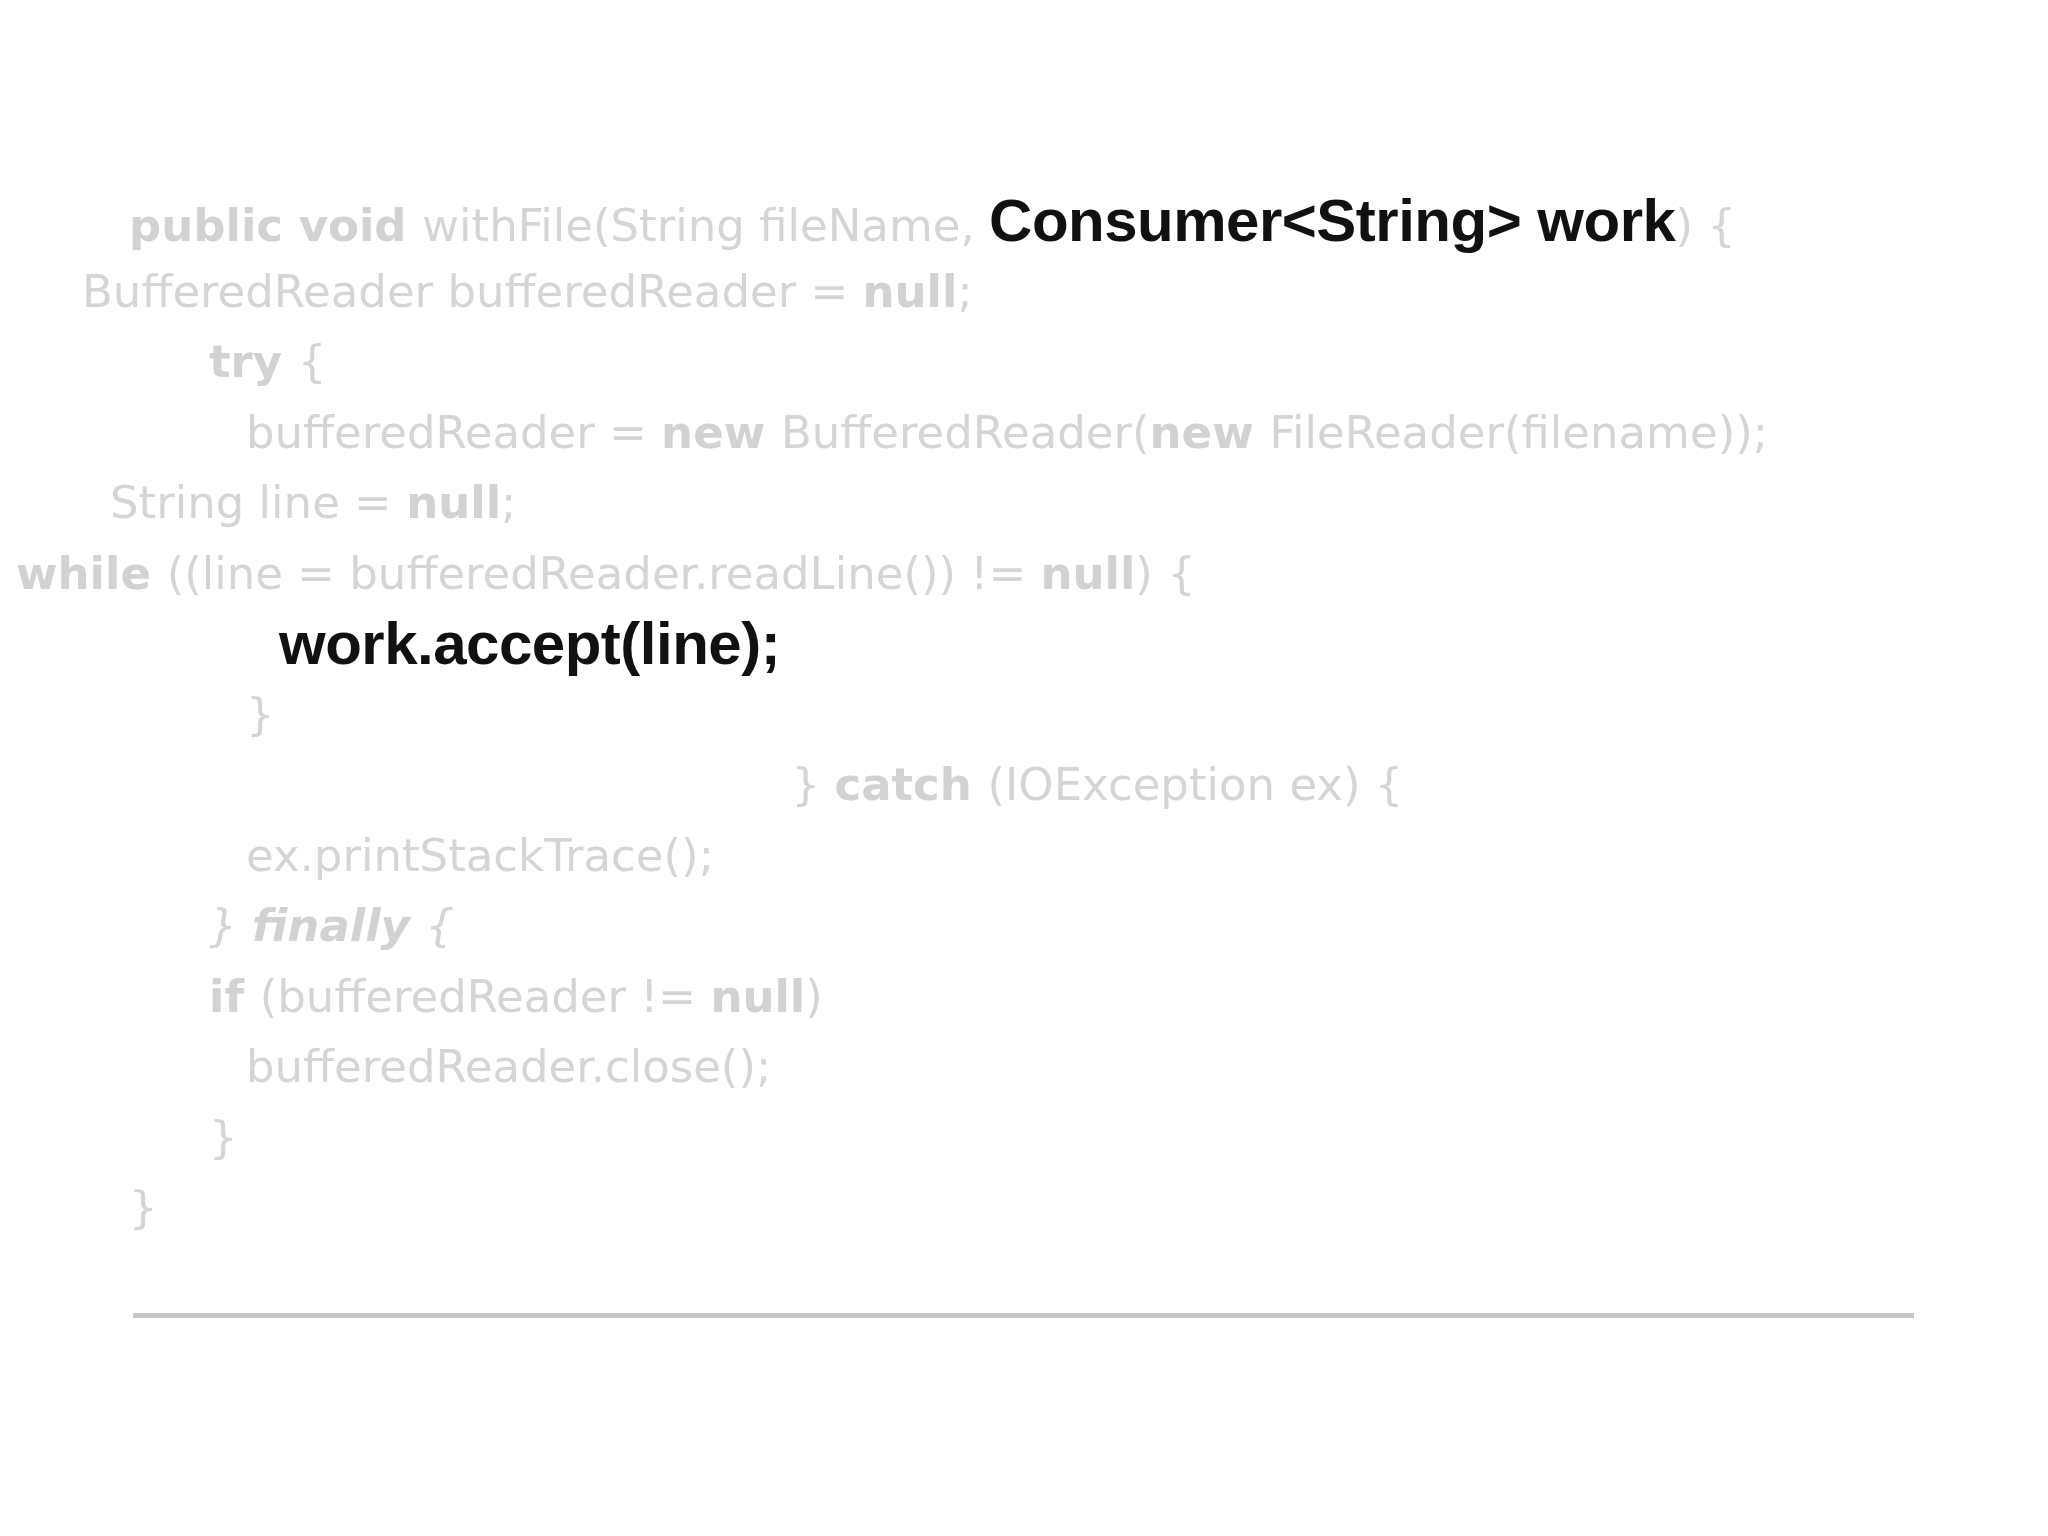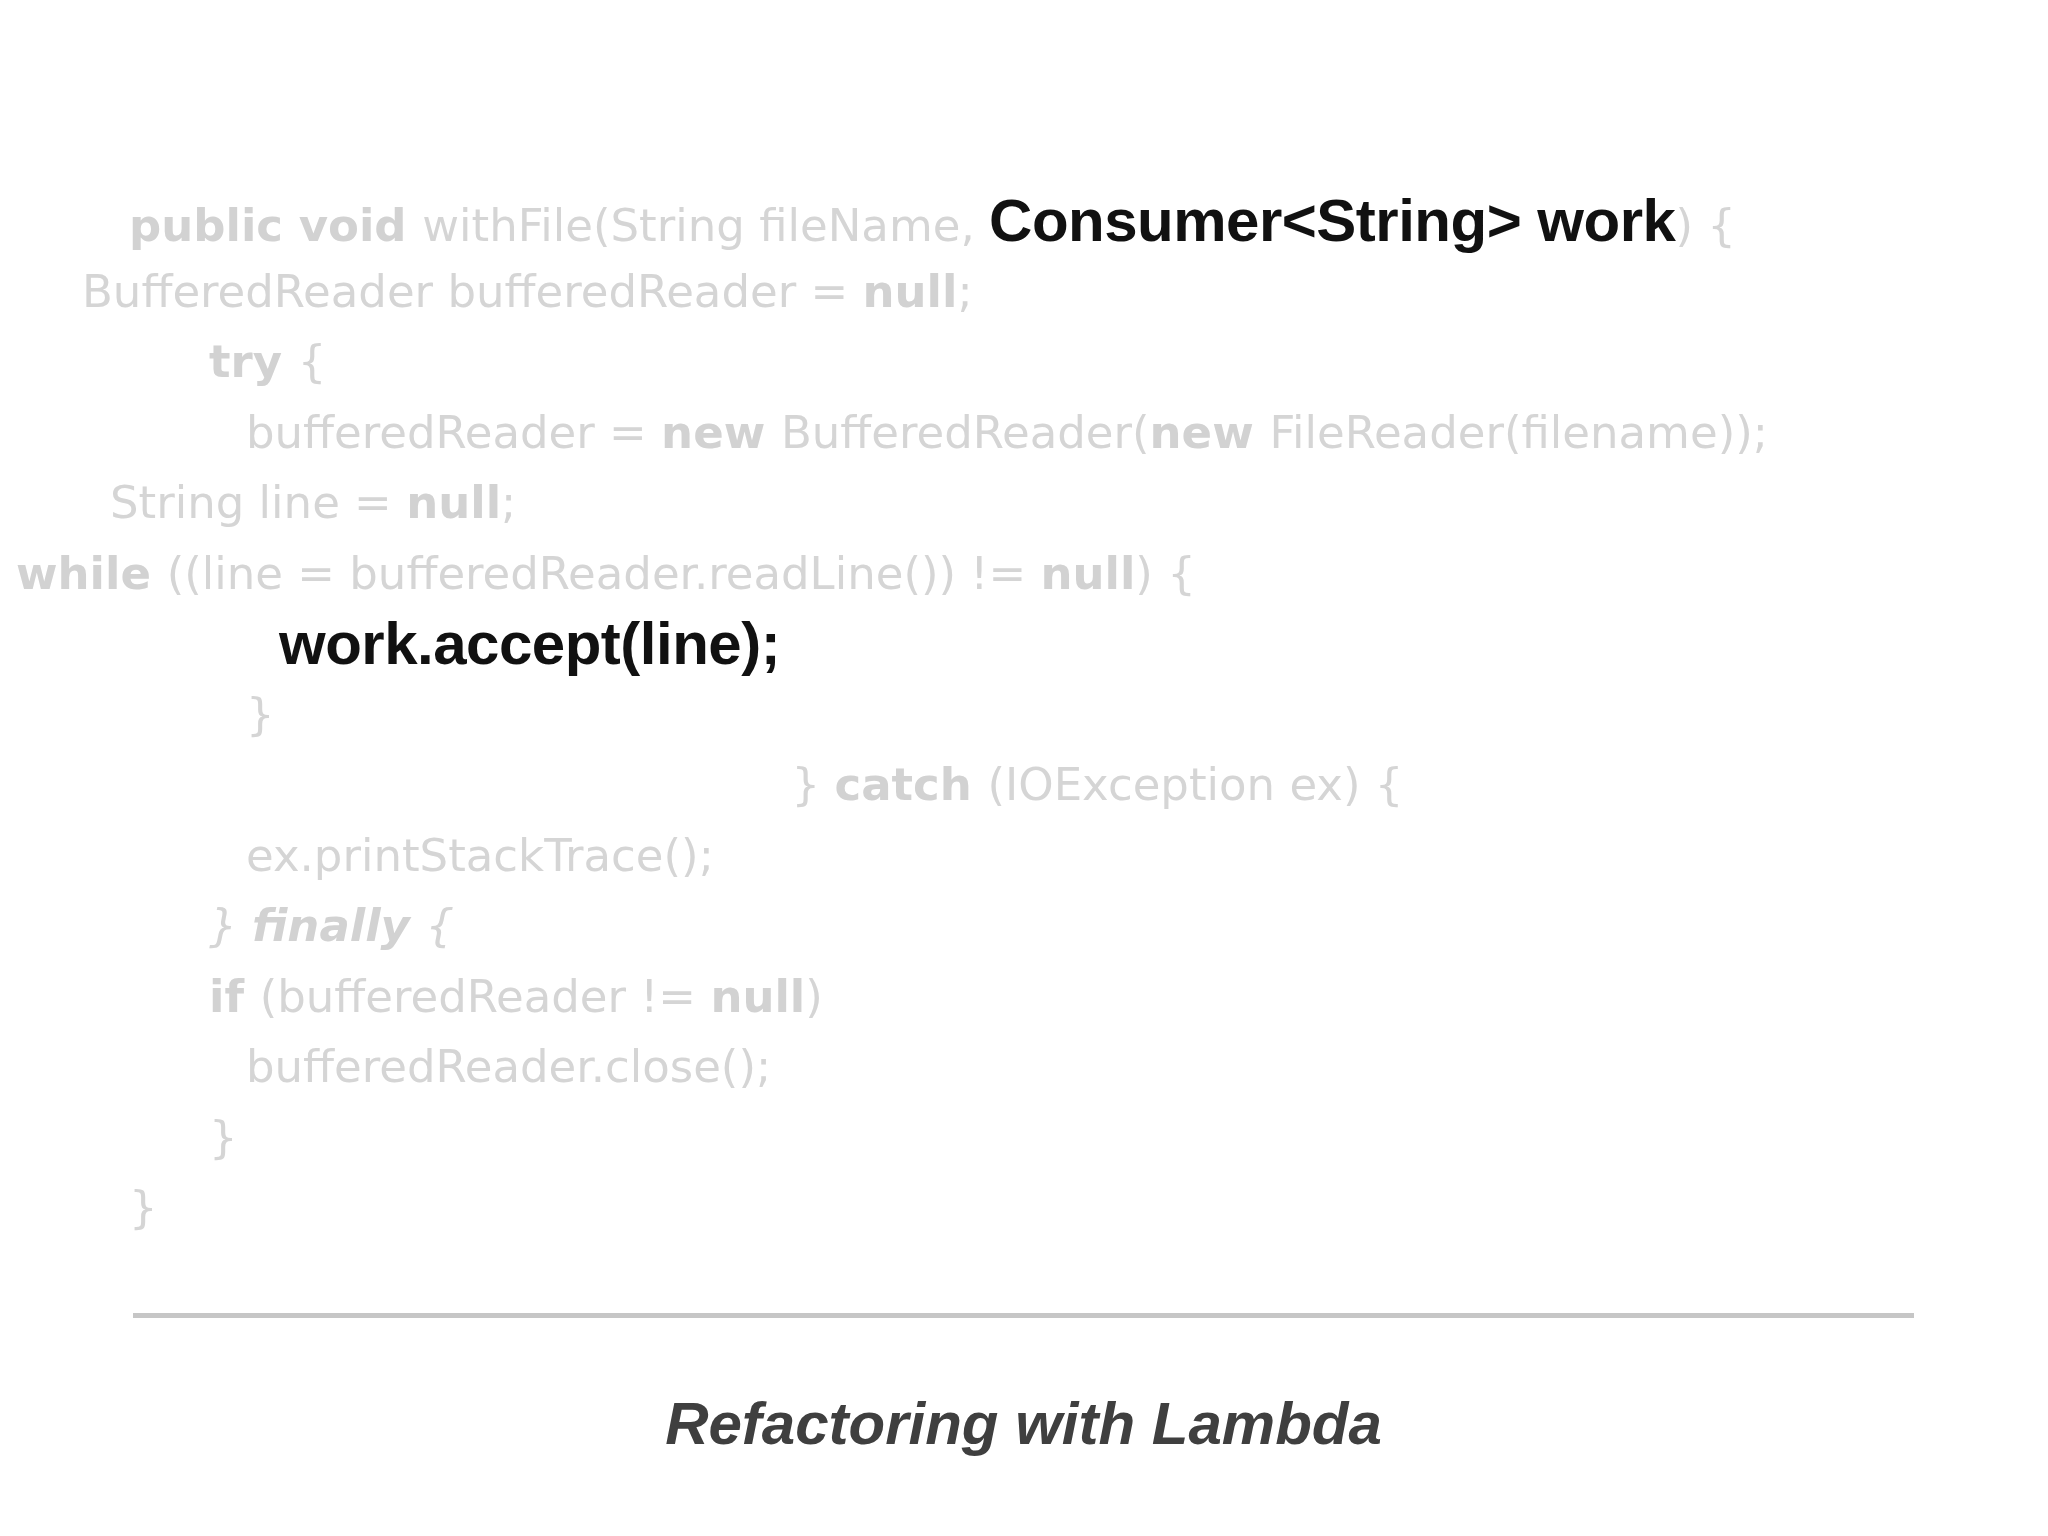--- a/index.html
+++ b/index.html
@@ -79,16 +79,13 @@
       <div class="line" style="padding-left: 230px;"><span class="g">}</span></div>
       <div class="line" style="padding-left: 115px; text-align: center;"><span class="g">} </span><span class="gb">catch </span><span class="g">(IOException ex) {</span></div>
       <div class="line" style="padding-left: 230px;"><span class="g">ex.printStackTrace();</span></div>
       <div class="line" style="padding-left: 193px; font-style: italic;"><span class="g">} </span><span class="gb">finally </span><span class="g">{</span></div>
       <div class="line" style="padding-left: 193px;"><span class="gb">if </span><span class="g">(bufferedReader != </span><span class="gb">null</span><span class="g">)</span></div>
       <div class="line" style="padding-left: 230px;"><span class="g">bufferedReader.close();</span></div>
       <div class="line" style="padding-left: 193px;"><span class="g">}</span></div>
       <div class="line" style="padding-left: 113px;"><span class="g">}</span></div>
     </div>
   <div id="footer-divider"></div>
-  <div id="title-band">
-    <span id="slide-title">Refactoring with Lambda</span>
-  </div>
 </div>
 
 </body></html>

